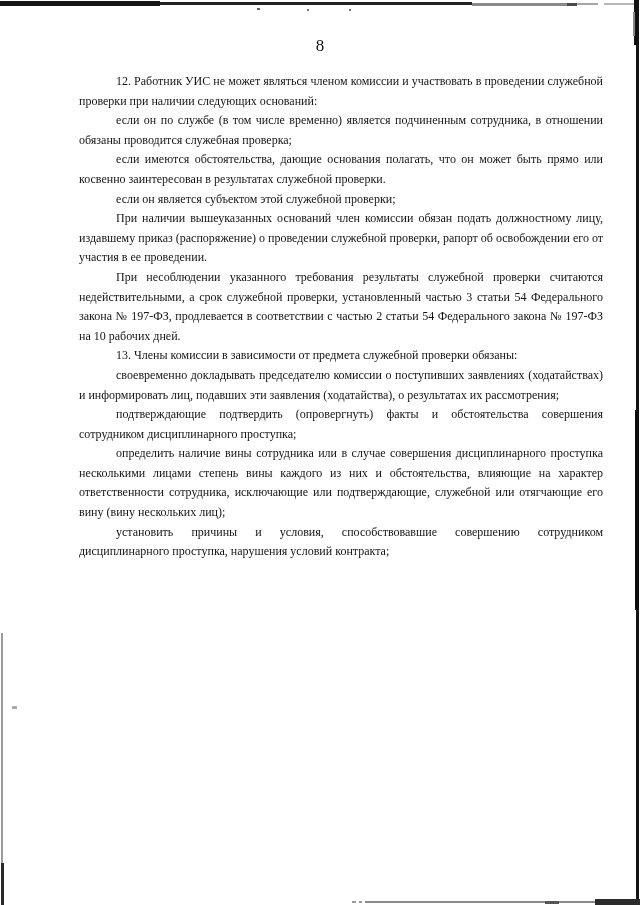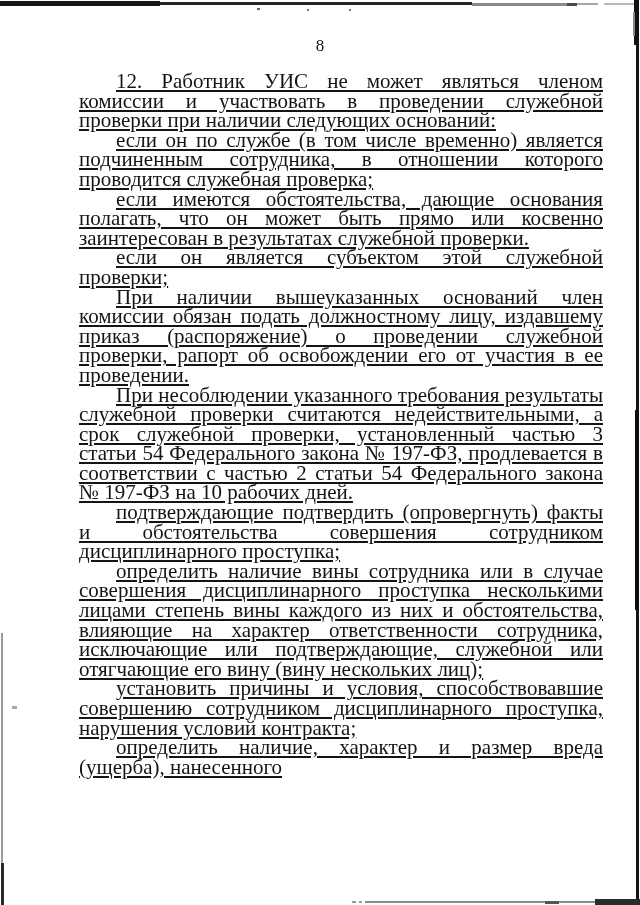--- a/index.html
+++ b/index.html
@@ -47,24 +47,23 @@
     width: 640px;
     text-align: center;
     font-size: 17px;
     line-height: 20px;
   }
   .body-text {
     position: absolute;
     top: 72px;
     left: 79px;
     width: 524px;
-    font-size: 21px;
+    font-size: 12px;
     line-height: 19.6px;
     text-align: justify;
-    text-decoration: underline;
   }
   .body-text p {
     margin: 0;
     padding: 0;
     text-indent: 37px;
   }
 </style>
 </head>
 <body>
 
@@ -89,24 +88,25 @@
   <div class="edge dash-2"></div>
   <div class="edge speck-1"></div>
   <div class="edge speck-2"></div>
   <div class="edge speck-3"></div>
   <div class="edge speck-4"></div>
 
   <div class="page-number">8</div>
 
   <div class="body-text">
     <p>12. Работник УИС не может являться членом комиссии и участвовать в проведении служебной проверки при наличии следующих оснований:</p>
-    <p>если он по службе (в том числе временно) является подчиненным сотрудника, в отношении которого проводится служебная проверка;</p>
+    <p>если он по службе (в том числе временно) является подчиненным сотрудника, в отношении обязаны проводится служебная проверка;</p>
     <p>если имеются обстоятельства, дающие основания полагать, что он может быть прямо или косвенно заинтересован в результатах служебной проверки.</p>
     <p>если он является субъектом этой служебной проверки;</p>
     <p>При наличии вышеуказанных оснований член комиссии обязан подать должностному лицу, издавшему приказ (распоряжение) о проведении служебной проверки, рапорт об освобождении его от участия в ее проведении.</p>
     <p>При несоблюдении указанного требования результаты служебной проверки считаются недействительными, а срок служебной проверки, установленный частью 3 статьи 54 Федерального закона № 197-ФЗ, продлевается в соответствии с частью 2 статьи 54 Федерального закона № 197-ФЗ на 10 рабочих дней.</p>
+    <p>13. Члены комиссии в зависимости от предмета служебной проверки обязаны:</p>
+    <p>своевременно докладывать председателю комиссии о поступивших заявлениях (ходатайствах) и информировать лиц, подавших эти заявления (ходатайства), о результатах их рассмотрения;</p>
     <p>подтверждающие подтвердить (опровергнуть) факты и обстоятельства совершения сотрудником дисциплинарного проступка;</p>
     <p>определить наличие вины сотрудника или в случае совершения дисциплинарного проступка несколькими лицами степень вины каждого из них и обстоятельства, влияющие на характер ответственности сотрудника, исключающие или подтверждающие, служебной или отягчающие его вину (вину нескольких лиц);</p>
     <p>установить причины и условия, способствовавшие совершению сотрудником дисциплинарного проступка, нарушения условий контракта;</p>
-    <p>определить наличие, характер и размер вреда (ущерба), нанесенного</p>
   </div>
 
 </div>
 
 </body></html>

